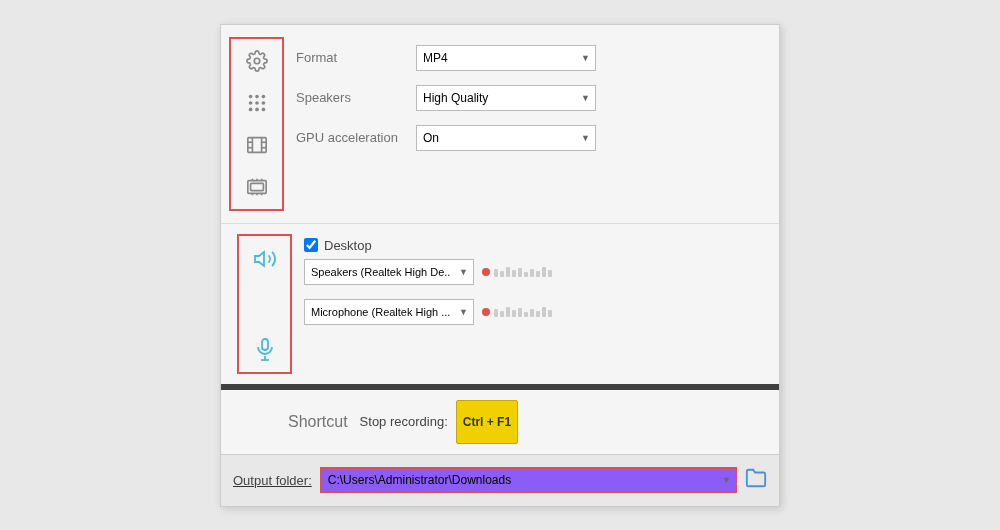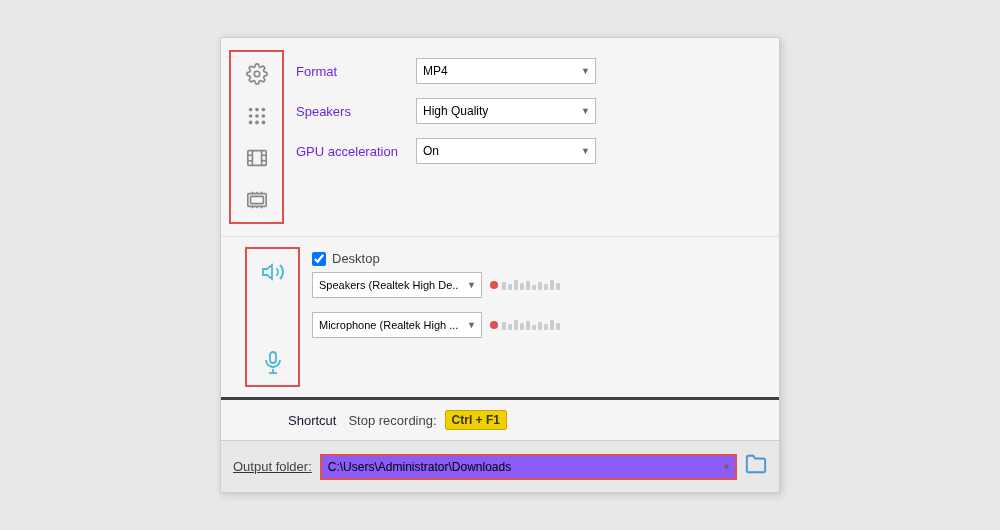--- a/index.html
+++ b/index.html
@@ -54,21 +54,21 @@
       padding: 6px 12px;
     }
     .setting-row {
       display: flex;
       align-items: center;
       margin-bottom: 10px;
       height: 30px;
     }
     .setting-label {
       width: 120px;
-      color: #6d28d9;
+      color: #737373;
     }
     .setting-select {
       width: 180px;
       height: 26px;
       border: 1px solid #bbb;
       background: #fff;
       font-size: 12px;
       padding: 0 6px;
       appearance: none;
       -webkit-appearance: none;
@@ -84,22 +84,22 @@
       font-size: 9px;
       color: #666;
       position: absolute;
       right: 6px;
       top: 50%;
       transform: translateY(-50%);
       pointer-events: none;
     }
     .panel-mid {
       display: flex;
-      border-bottom: 3px solid #404040;
-      padding: 10px 16px;
+      border-bottom: 6px solid #404040;
+      padding: 10px 8px;
     }
     .audio-sidebar {
       width: 55px;
       display: flex;
       flex-direction: column;
       align-items: center;
       border: 2px solid #e05050;
       margin-left: 8px;
       padding: 8px 0;
       gap: 60px;
@@ -185,33 +185,33 @@
       width: 4px;
       background: #ccc;
       border-radius: 1px;
     }
     .shortcut-row {
       display: flex;
       align-items: center;
       padding: 10px 12px 10px 67px;
     }
     .shortcut-label {
-      color: #0f172a;
+      color: #737373;
       margin-right: 12px;
-      font-size: 13px;
+      font-size: 16px;
     }
     .shortcut-stop-label {
       color: #444;
       margin-right: 8px;
       font-size: 13px;
     }
     .shortcut-key {
       background: #f0d000;
       border: 1px solid #c8a800;
-      padding: 2px 6px;
+      padding: 14px 6px;
       font-size: 12px;
       font-weight: bold;
       border-radius: 2px;
     }
     .panel-bottom {
       background: #e8e8e8;
       border-top: 1px solid #ccc;
       padding: 12px 12px 12px 12px;
       display: flex;
       align-items: center;

